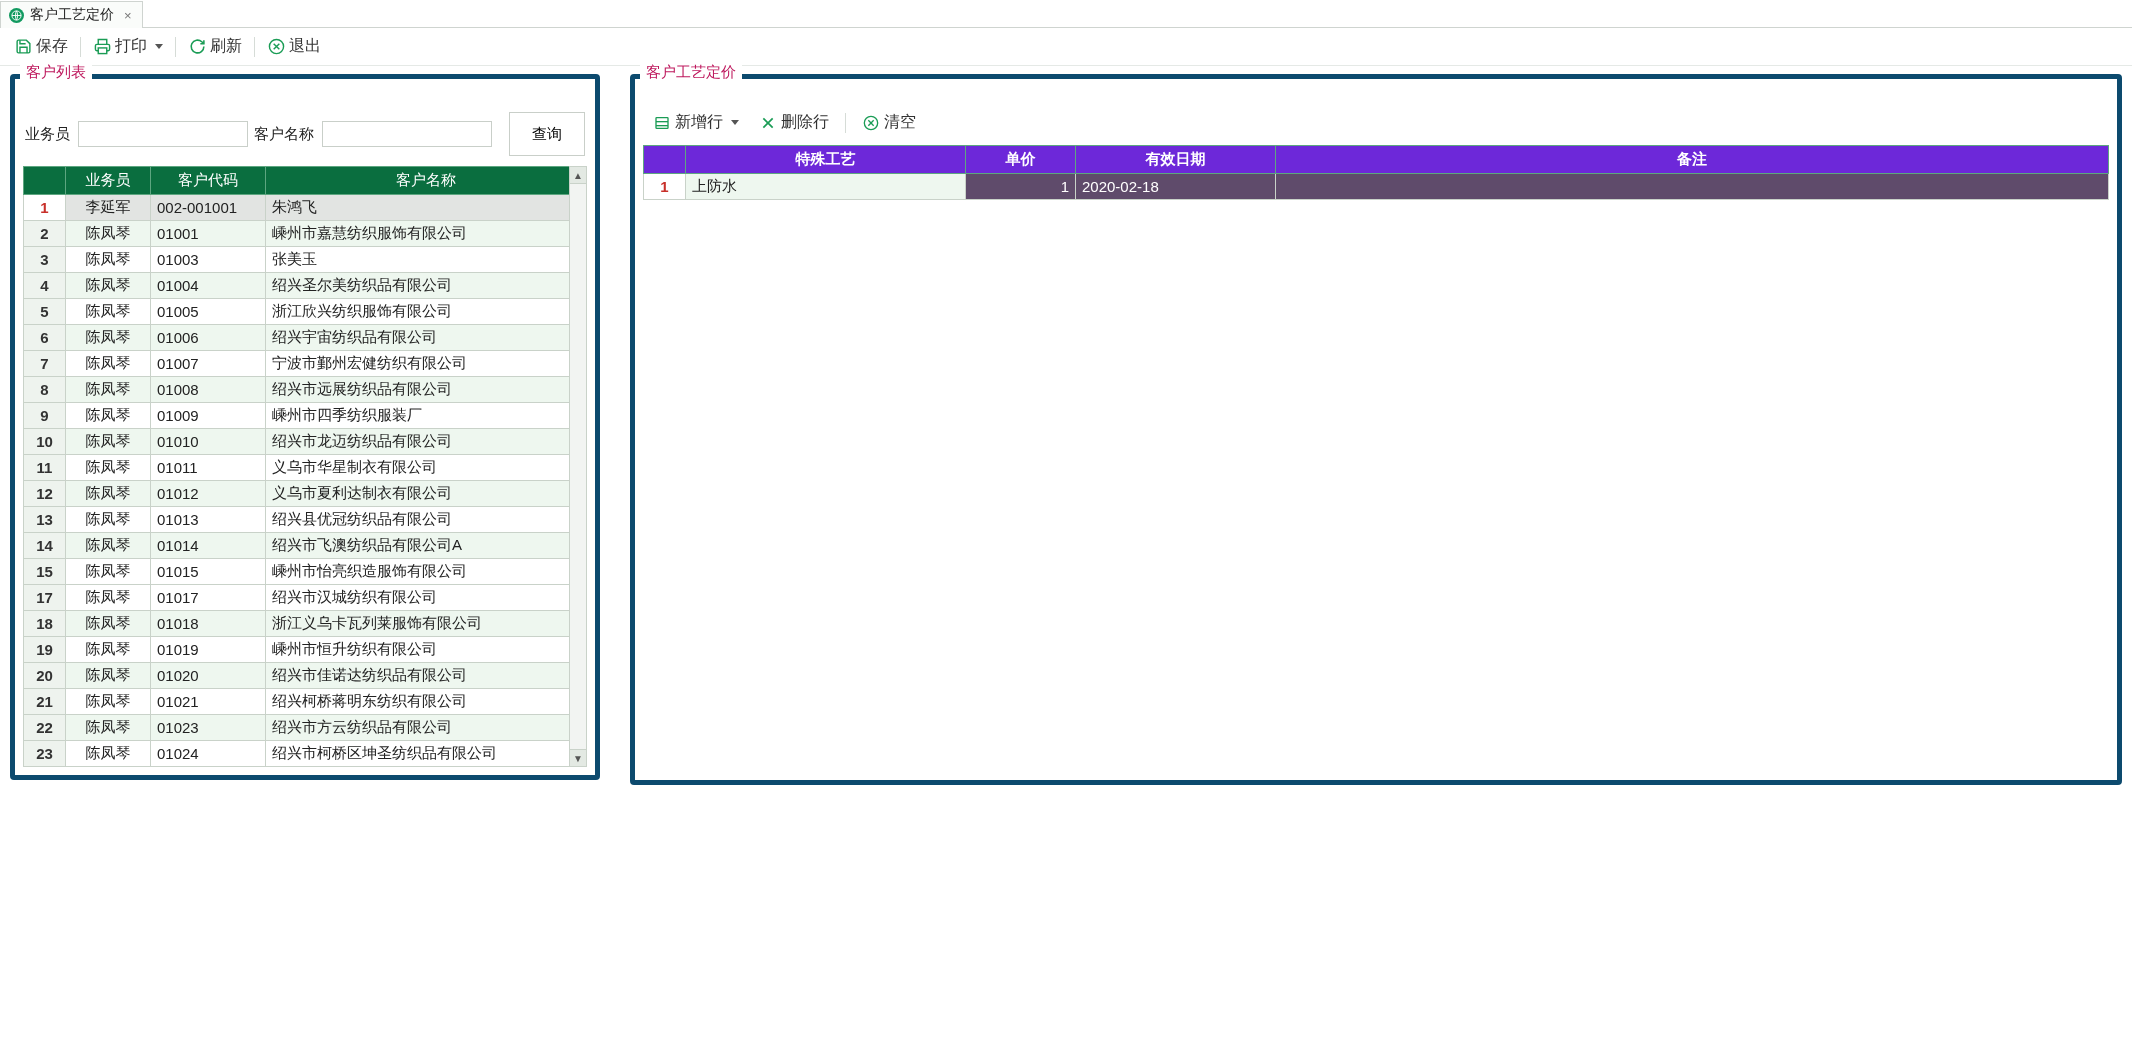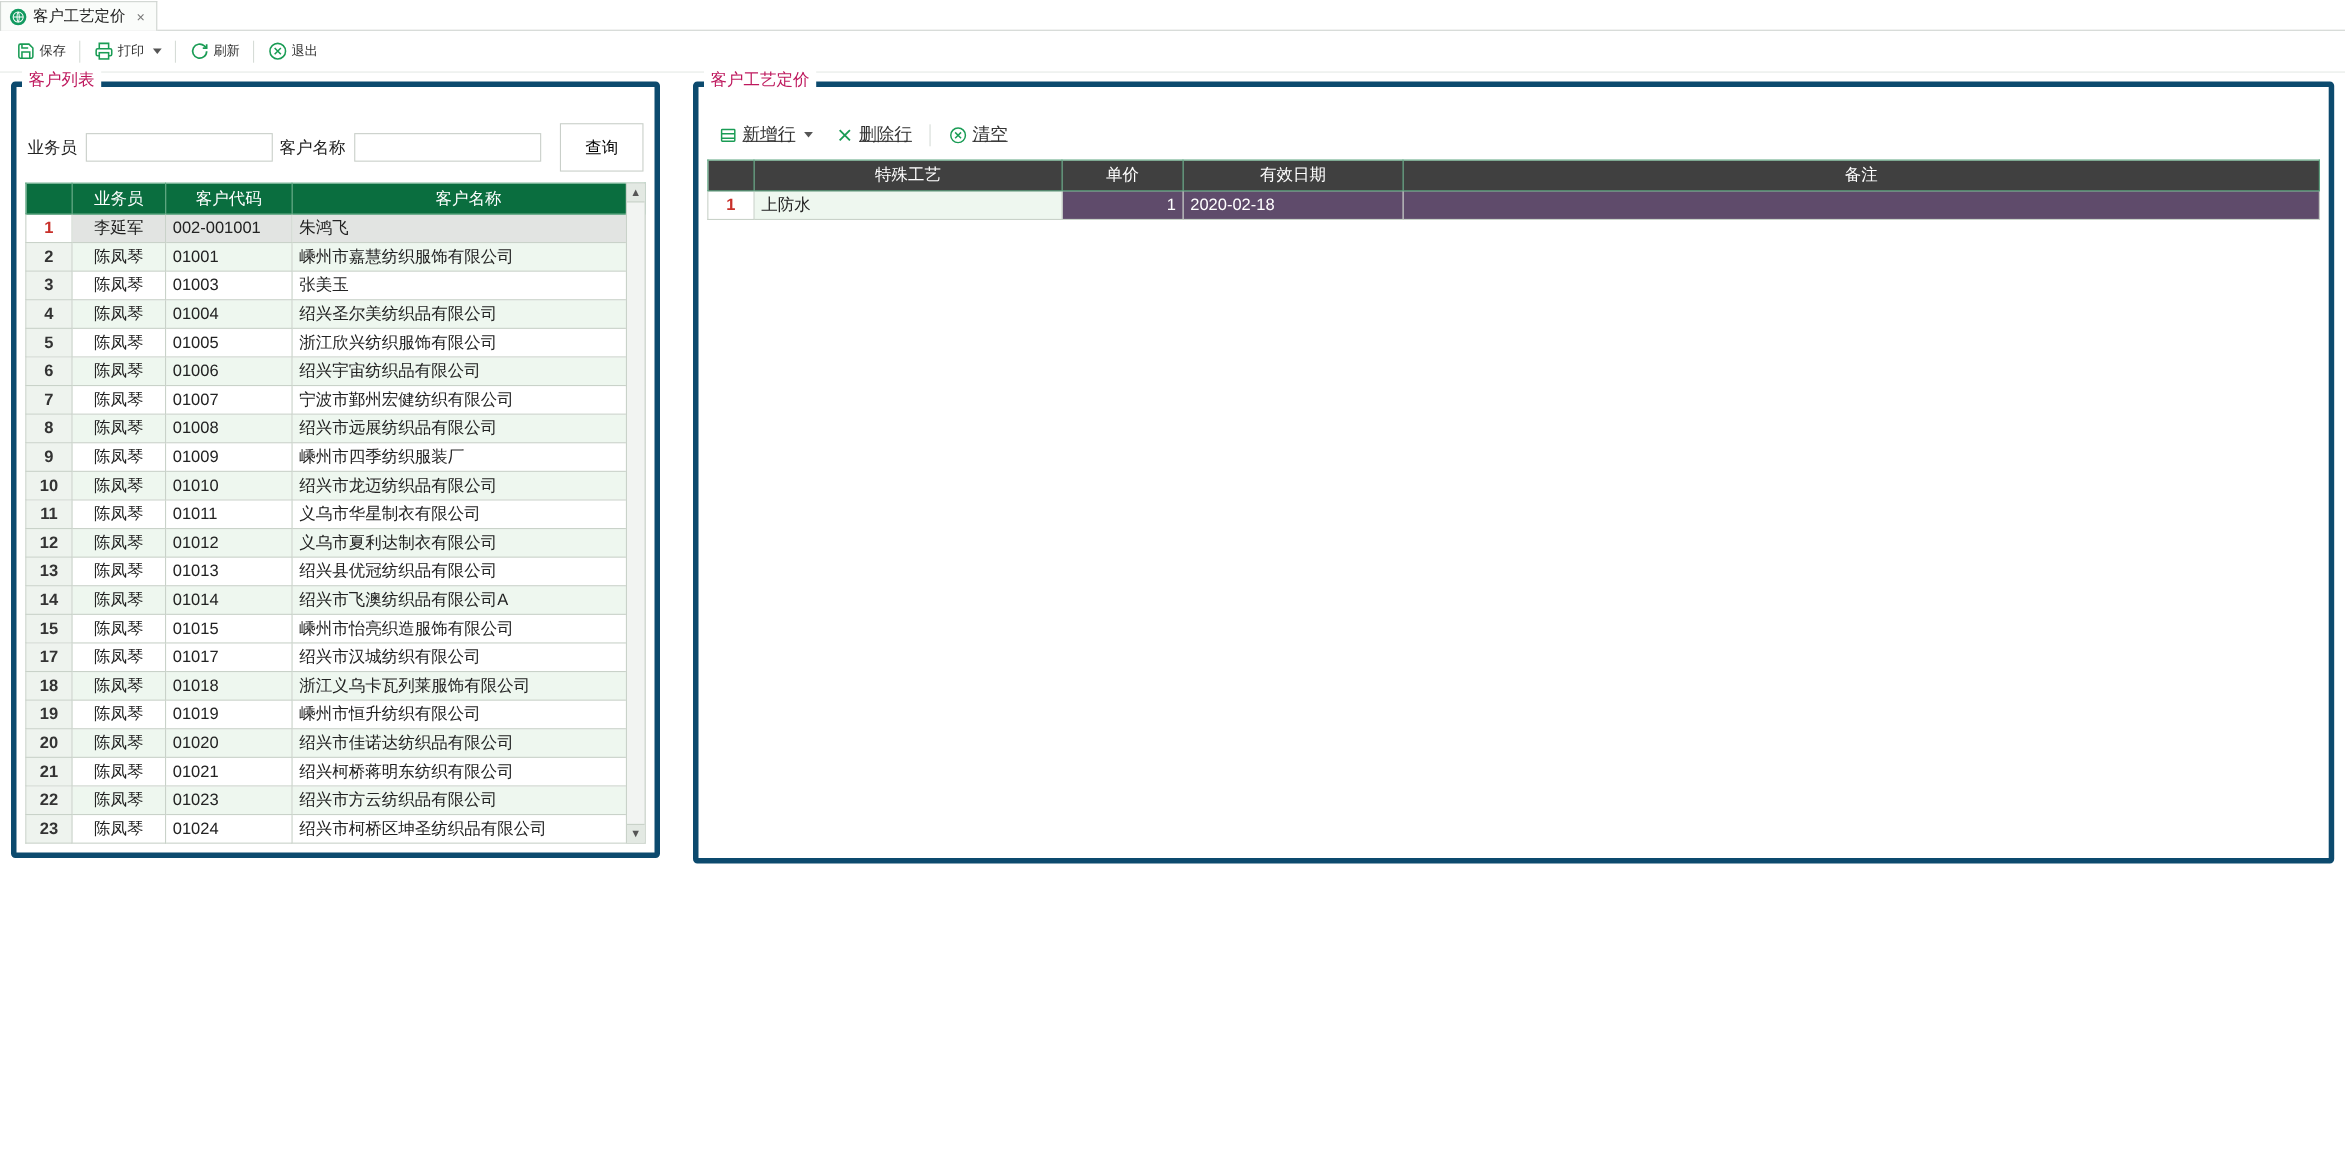--- a/index.html
+++ b/index.html
@@ -46,21 +46,21 @@
     padding: 0 6px;
     border-bottom: 1px solid #e5e9e6;
     gap: 0;
   }
   .tbtn {
     display: flex;
     align-items: center;
     gap: 4px;
     padding: 2px 8px;
     cursor: pointer;
-    font-size: 12px;
+    font-size: 16px;
     color: #333;
   }
   .tbtn .ico { width:18px; height:18px; display:inline-flex; align-items:center; justify-content:center; }
   .vsep { width:1px; height:20px; background:#d6dcd7; margin:0 4px; }
   .caret-down {
     width:0;height:0;border-left:4px solid transparent;border-right:4px solid transparent;
     border-top:5px solid #555; margin-left:4px; display:inline-block;
   }
   
   .body-wrap {
@@ -158,32 +158,32 @@
     display:flex;align-items:center;justify-content:center;
     font-size:10px;color:#555;cursor:pointer;
   }
   .vscroll .arrow.up{border-bottom:1px solid #c9d2c9;}
   .vscroll .arrow.dn{border-top:1px solid #c9d2c9; position:absolute;bottom:0;left:0;right:0;}
   
   .right-toolbar {
     display:flex; align-items:center; gap:4px;
     padding: 6px 10px 10px 10px;
   }
-  .right-toolbar .tbtn { font-size:16px;text-decoration:underline; }
+  .right-toolbar .tbtn { font-size:16px; }
   
   .rgrid {
     border-collapse: collapse;
     width: calc(100% - 16px);
     margin:0 8px;
     table-layout: fixed;
   }
   .rgrid th {
-    background:#404040;
+    background:#6d28d9;
     color:#fff;
-    font-weight:400;
+    font-weight:700;
     font-size:15px;
     padding:4px 2px;
     border:1px solid #5da680;
     text-align:center;
   }
   .rgrid th.rownum-h{ width:42px;}
   .rgrid td {
     border:1px solid #c9d2c9;
     padding:3px 6px;
     font-size:15px;

